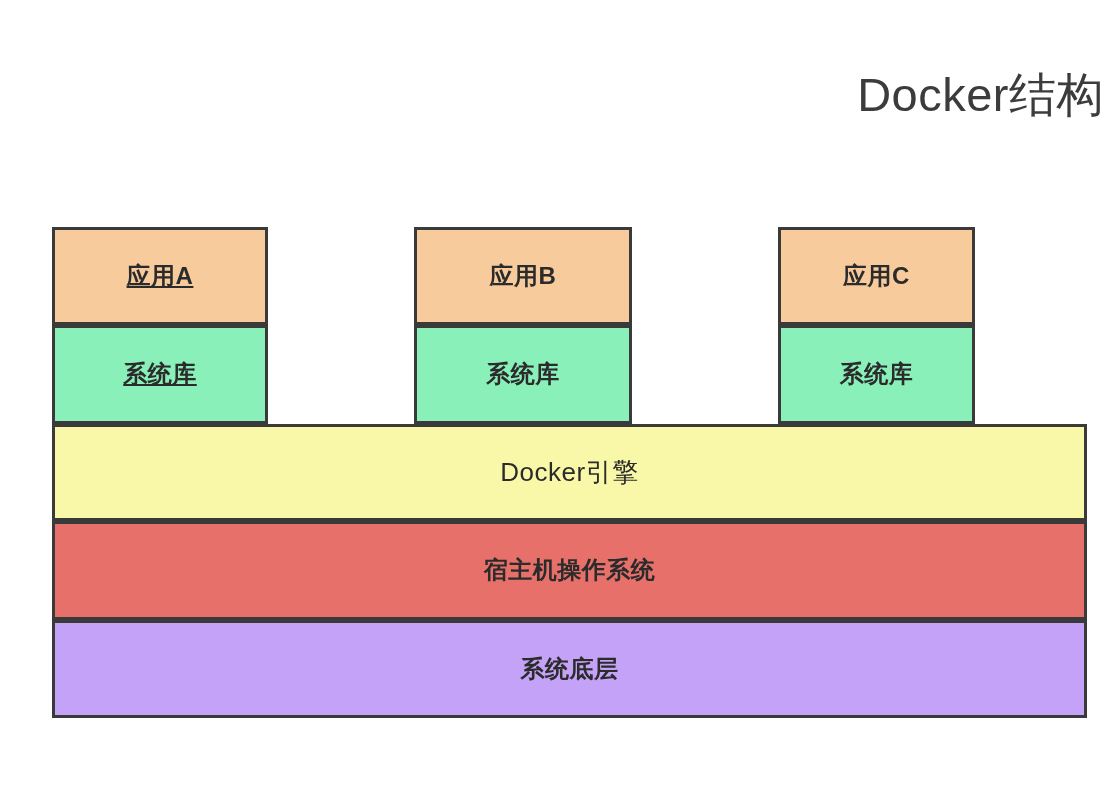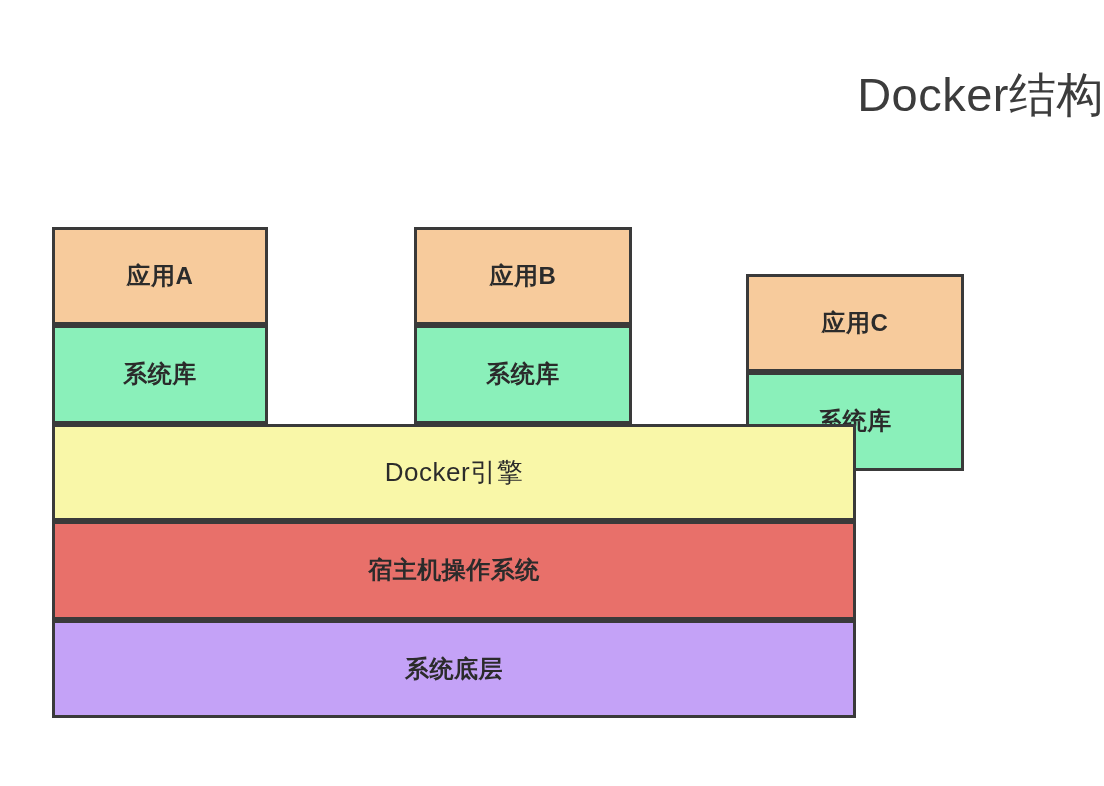--- a/index.html
+++ b/index.html
@@ -45,24 +45,24 @@
     letter-spacing: 0.5px;
     line-height: 1.2;
     white-space: nowrap;
     text-align: center;
   }
   .layer-label.latin-mix {
     font-weight: 400;
     font-size: 26px;
   }
   
-  .col-1 { left: 52px;  width: 216px; }
+  .col-1 { left: 52px;  width: 216px; text-decoration: underline; }
   .col-2 { left: 414px; width: 218px; }
-  .col-3 { left: 746px; width: 218px; margin-top: 47px; }
-  .full-span { left: 52px; width: 804px; }
+  .col-3 { left: 778px; width: 197px; }
+  .full-span { left: 52px; width: 1035px; }
 
   .row-app  { top: 227px; height: 98px; }
   .row-lib  { top: 325px; height: 99px; }
   .row-eng  { top: 424px; height: 97px; }
   .row-host { top: 521px; height: 99px; }
   .row-base { top: 620px; height: 98px; }
 </style>
 </head>
 <body>
 

